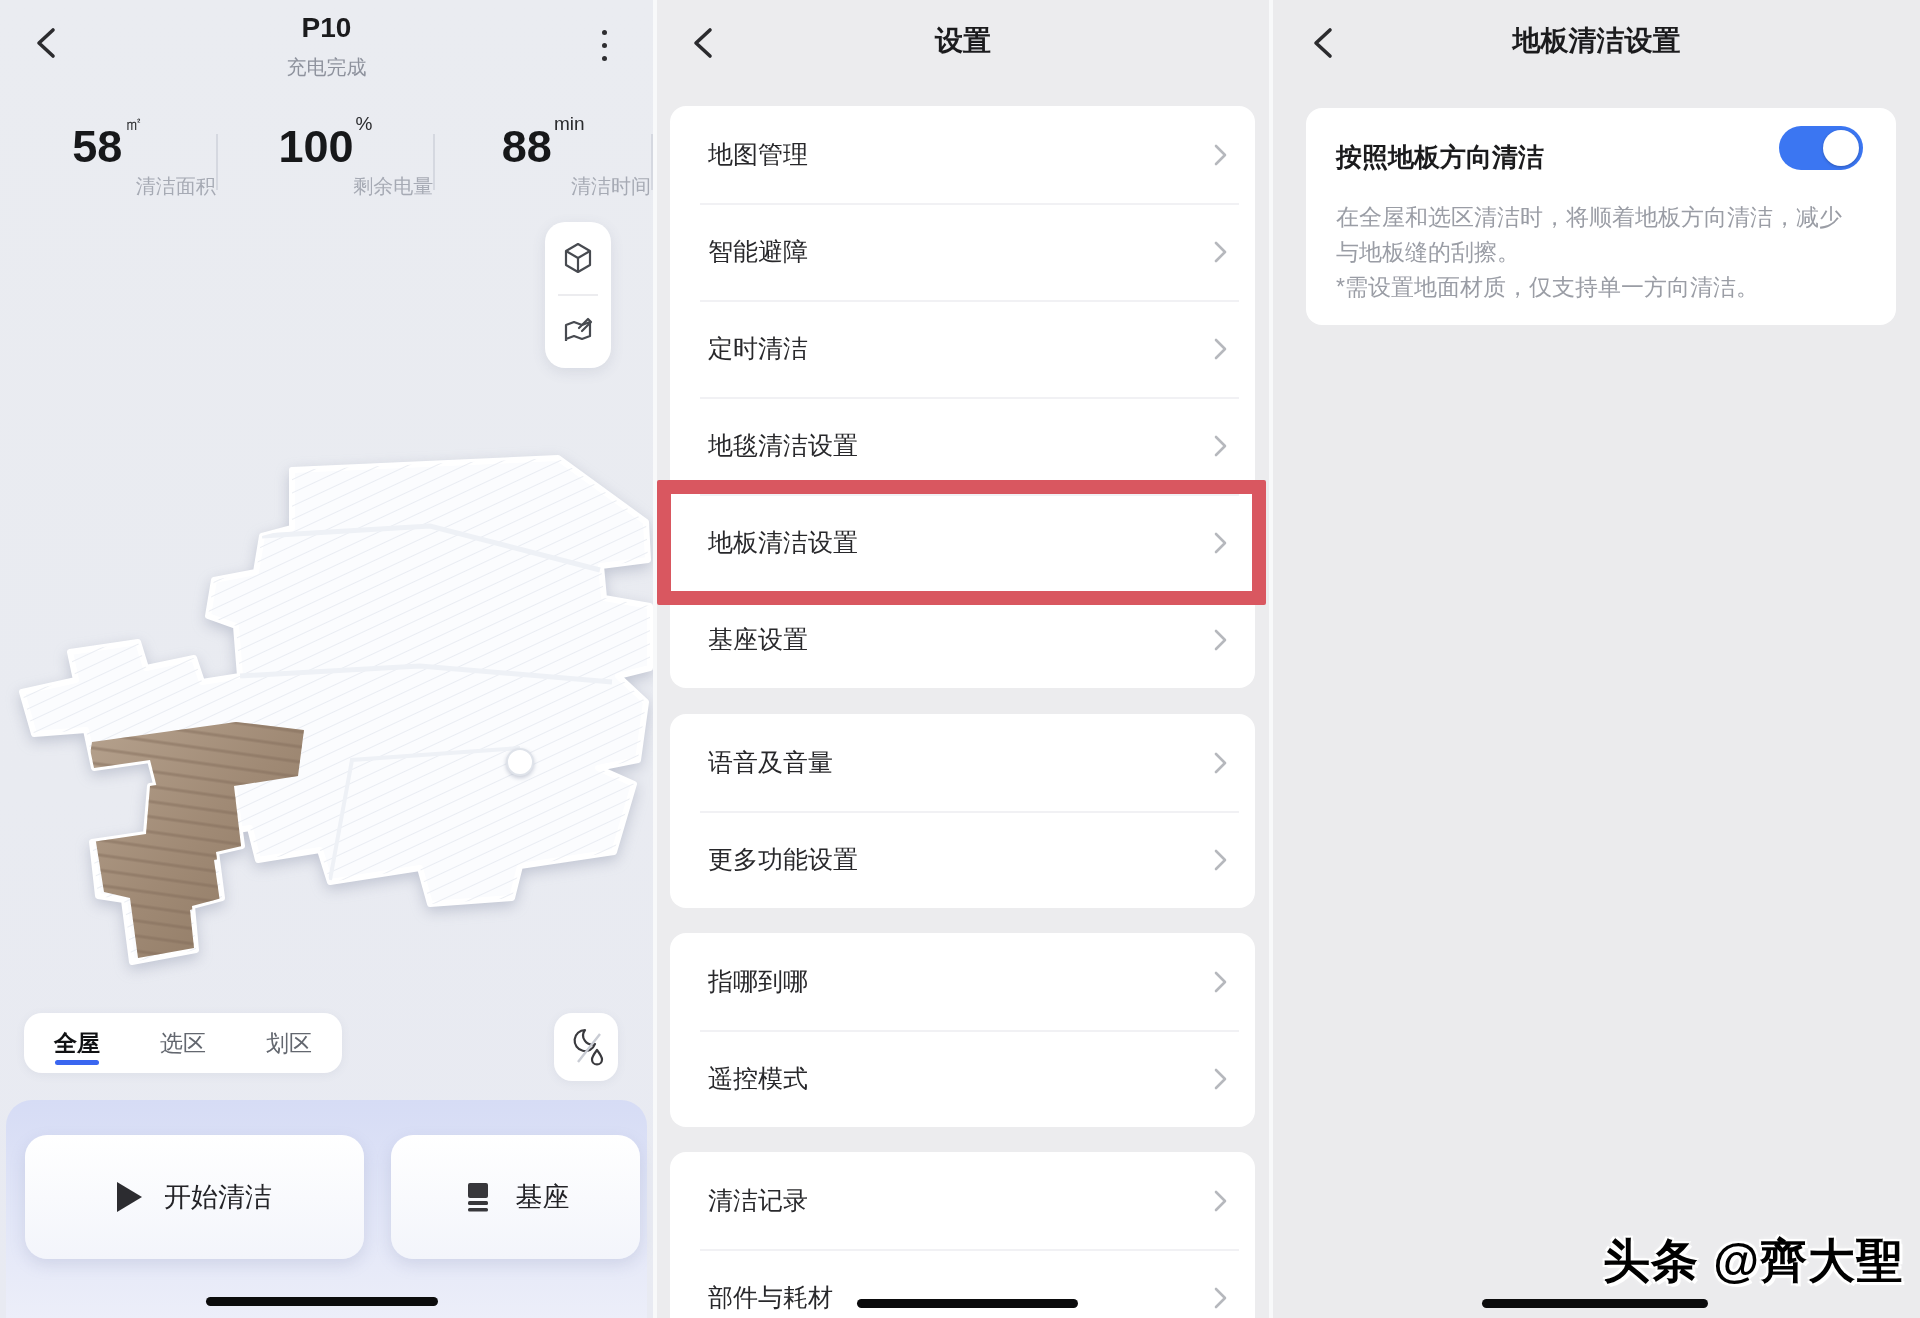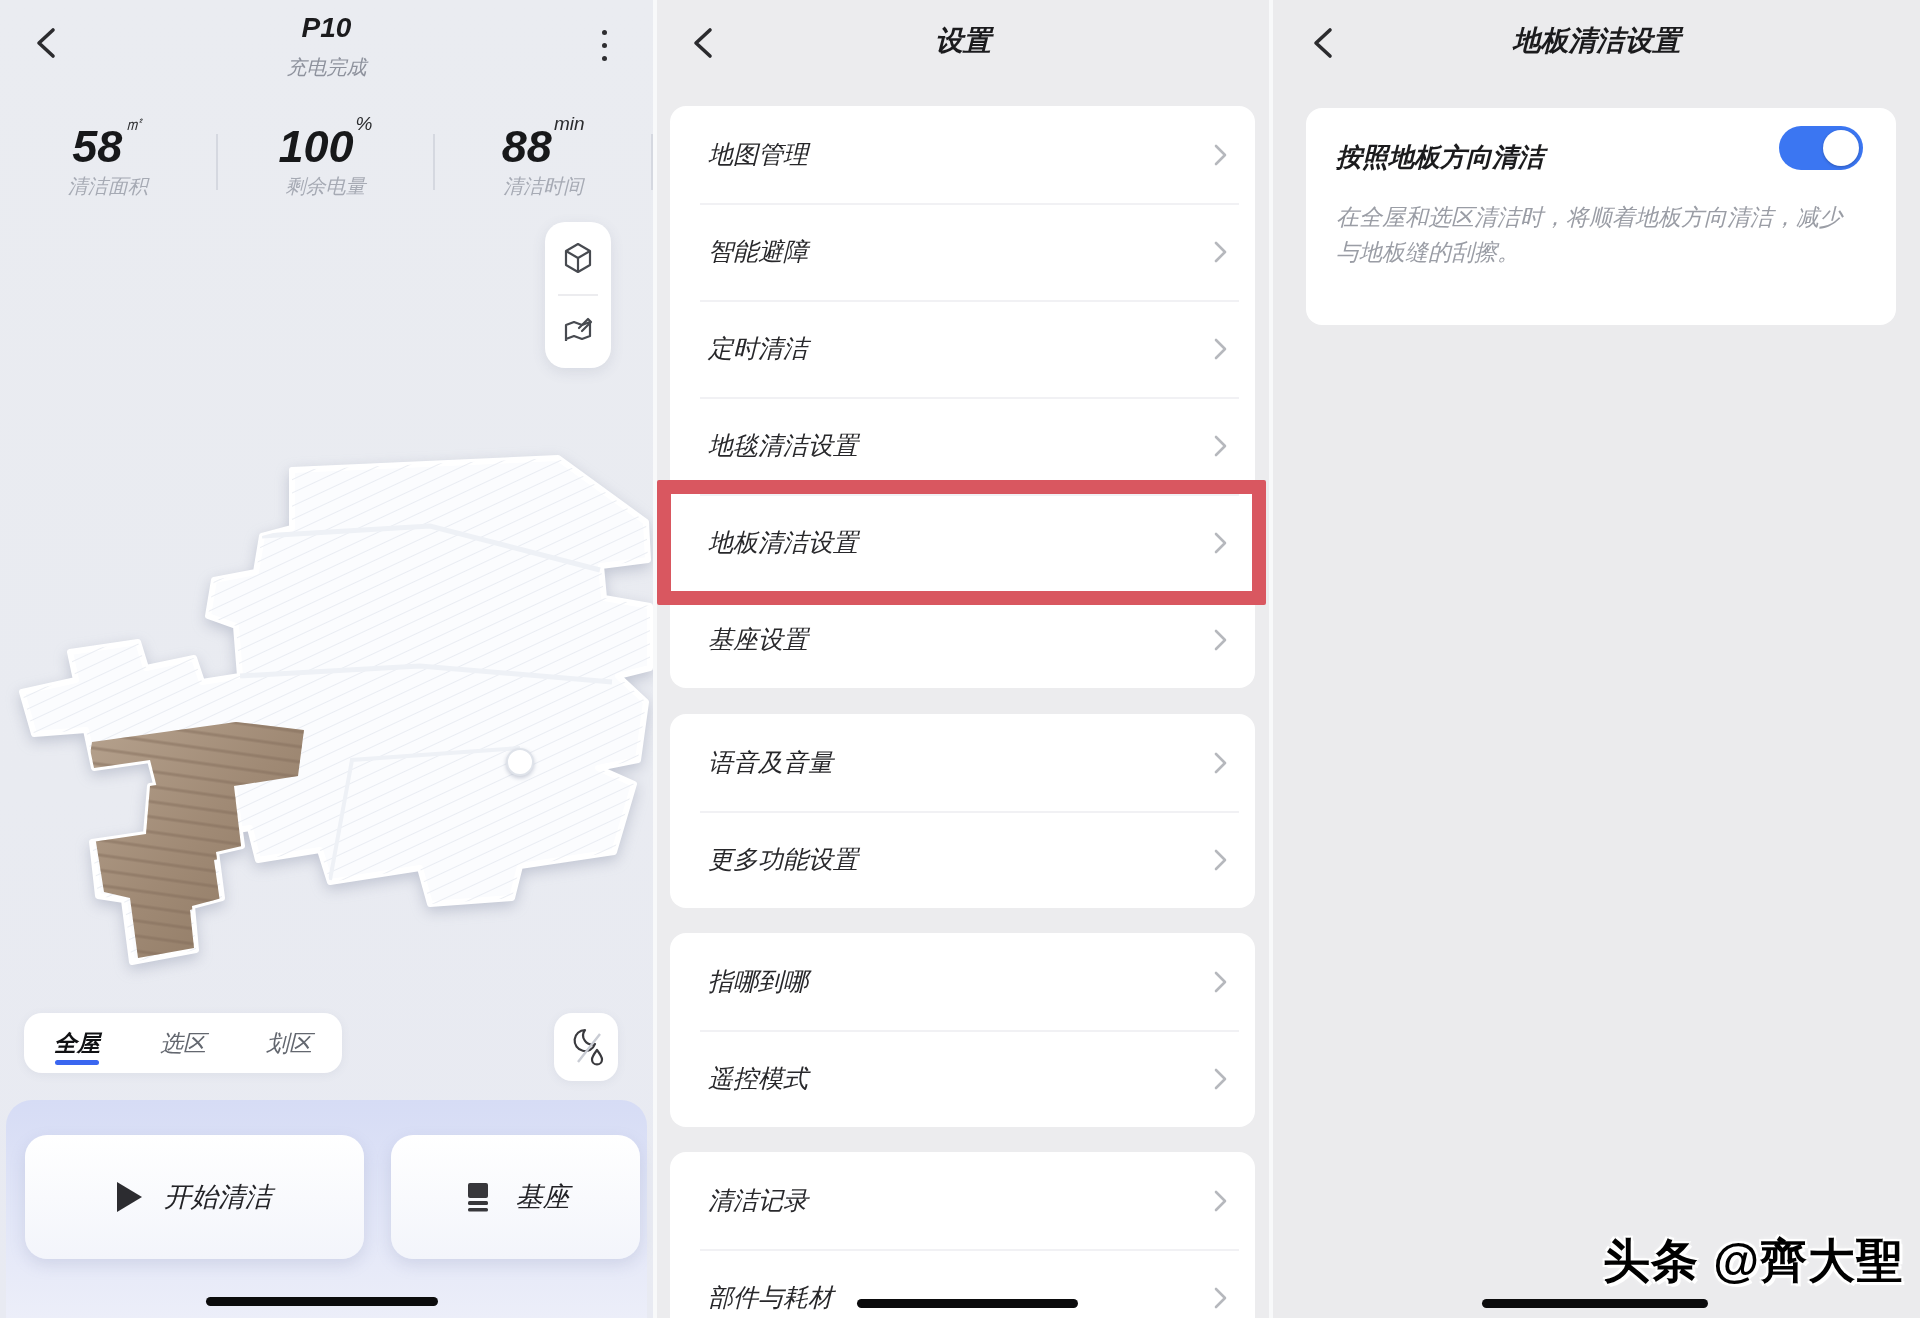--- a/index.html
+++ b/index.html
@@ -1,41 +1,41 @@
 <!DOCTYPE html>
 <html><head>
 <meta charset="utf-8">
 <style>
   html,body{margin:0;padding:0;background:#d8d8da;}
   .screen{
     position:relative;width:1920px;height:1318px;overflow:hidden;
     font-family:"Liberation Sans","DejaVu Sans",sans-serif;
     background:#ececee;
   }
-  .panel{position:absolute;top:0;height:1318px;font-style:italic;}
+  .panel{position:absolute;top:0;height:1318px;}
   .panel-left{left:0;width:653px;background:linear-gradient(180deg,#eaecf1 0%,#e9ebf1 60%,#e8eaf2 100%);}
   .panel-mid{left:657px;width:612px;background:#ececee;}
   .panel-right{left:1273px;width:647px;background:#ebebed;}
   .vsep{position:absolute;top:0;width:4px;height:1318px;background:#f8f9fa;z-index:5;}
   #sep1{left:653px}#sep2{left:1269px}
 
   
   .back-btn{position:absolute;top:22px;left:26px;width:40px;height:42px;display:flex;align-items:center;justify-content:center;z-index:4;}
   .page-title{position:absolute;top:22px;left:0;right:0;text-align:center;font-size:28px;font-weight:600;color:#1b1b1d;z-index:3;}
   .left-title{top:12px;}
   .left-status{position:absolute;top:54px;left:0;right:0;text-align:center;font-size:20px;color:#8e929d;}
   .kebab{position:absolute;top:30px;right:46px;display:flex;flex-direction:column;gap:8px;align-items:center;}
   .kebab i{width:5px;height:5px;border-radius:50%;background:#2e2e31;display:block;}
 
   
   .stats{position:absolute;top:118px;left:0;width:653px;height:88px;display:flex;align-items:center;}
   .stat{flex:1;text-align:center;}
   .stat .value{font-size:45px;font-weight:600;color:#17181a;line-height:1;}
   .stat .value sup{font-size:19px;font-weight:500;position:relative;top:-16px;margin-left:2px;color:#2a2b2e;}
-  .stat .label{font-size:20px;color:#a6aab4;margin-top:4px;}
+  .stat .label{font-size:20px;color:#a6aab4;margin-top:4px;text-align:right;}
   .stat-divider{width:2px;height:56px;background:#d5d8e0;}
 
   
   .map-tools{position:absolute;left:545px;top:222px;width:66px;height:146px;background:#fff;border-radius:20px;
     box-shadow:0 4px 14px rgba(80,90,120,.12);display:flex;flex-direction:column;align-items:center;justify-content:space-evenly;z-index:3;}
   .map-tools .tool-divider{width:40px;height:2px;background:#ececef;}
 
   .map-svg{position:absolute;left:0;top:430px;width:653px;height:580px;}
 
   
@@ -308,20 +308,21 @@
     <div class="page-title">地板清洁设置</div>
 
     <div class="detail-card">
       <div class="toggle-label">按照地板方向清洁</div>
       <div class="toggle" data-state="on">
         <div class="knob"></div>
       </div>
       <div class="detail-desc">
         <div>在全屋和选区清洁时，将顺着地板方向清洁，减少</div>
         <div>与地板缝的刮擦。</div>
+        <div>*需设置地面材质，仅支持单一方向清洁。</div>
       </div>
     </div>
   </section>
 
   <div class="home-bar" id="hb-left"></div>
   <div class="home-bar" id="hb-mid"></div>
   <div class="home-bar" id="hb-right"></div>
 
   <div class="watermark">头条 @齊大聖</div>
 </div>

